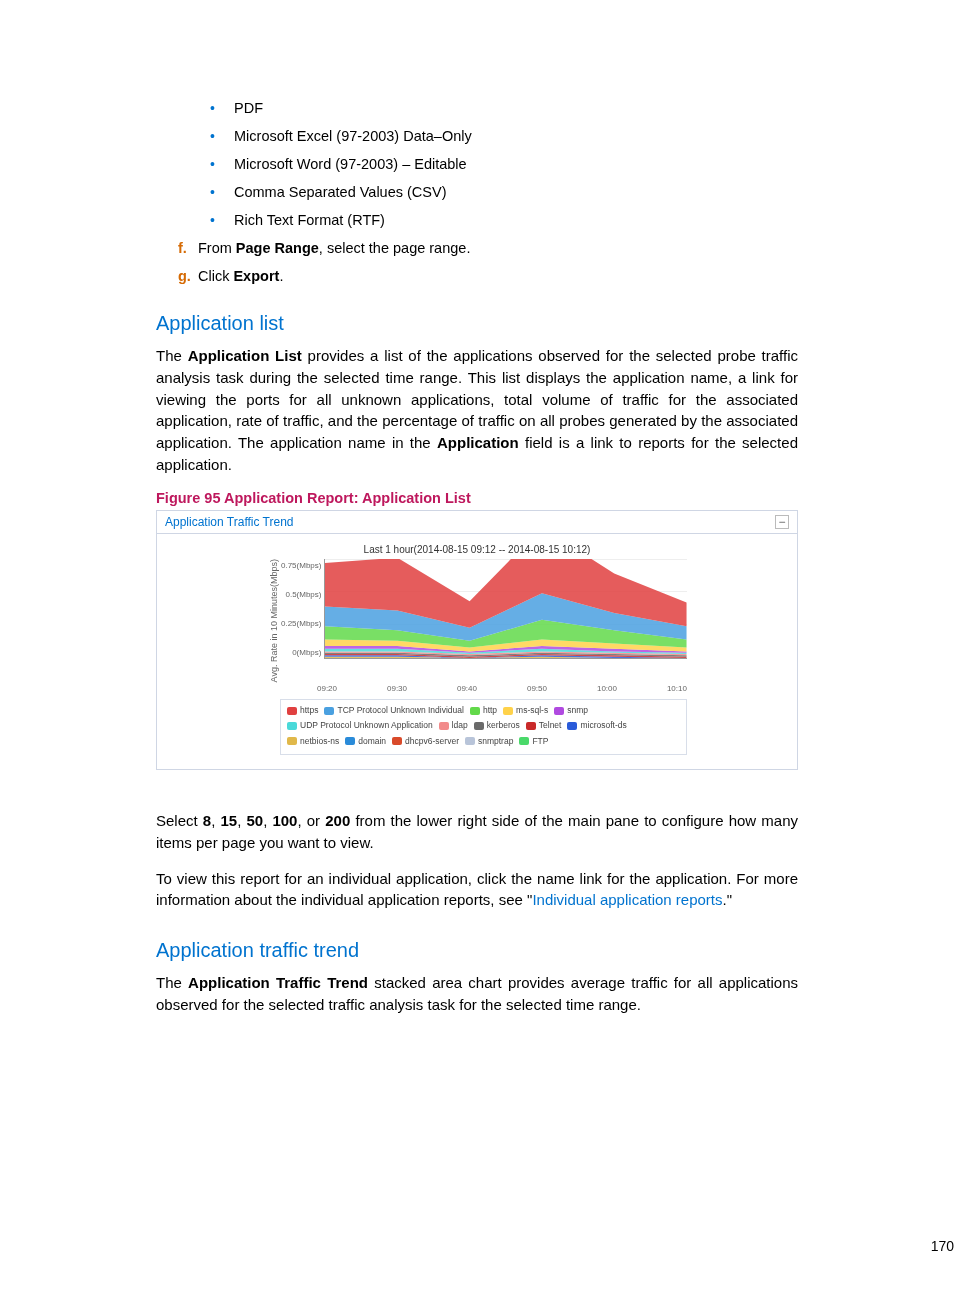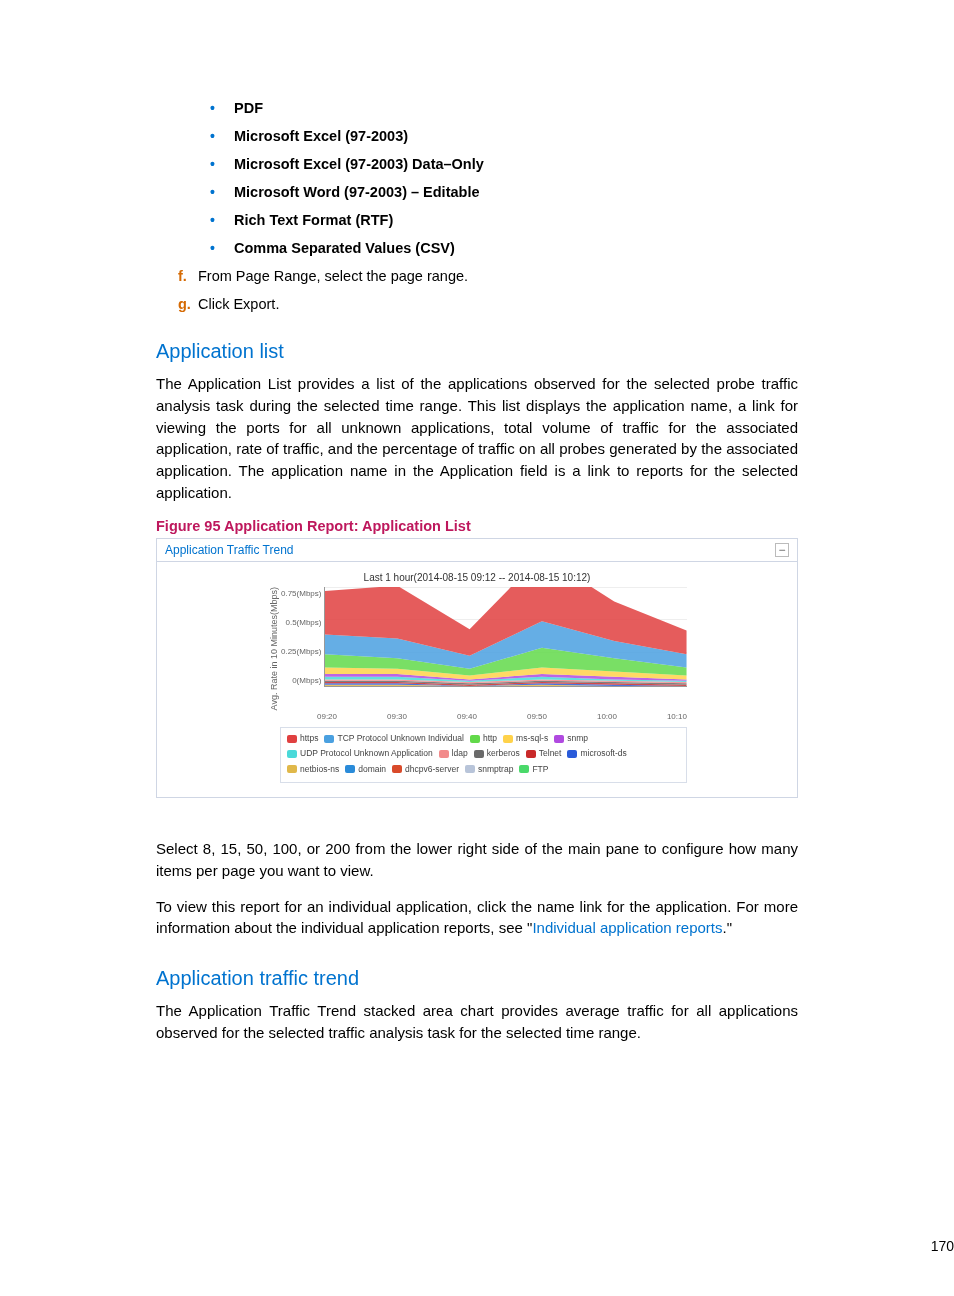--- a/index.html
+++ b/index.html
@@ -12,21 +12,21 @@
     position: relative;
   }
   .content {
     padding: 100px 156px 0 156px;
   }
   .bullet-list { list-style: none; padding-left: 78px; }
   .bullet-list li {
     position: relative;
     margin-bottom: 12px;
     font-size: 14.5px;
-    font-weight: bold;
+    font-weight: normal;
   }
   .bullet-list li::before {
     content: "•";
     color: #0073cf;
     position: absolute;
     left: -24px;
     font-size: 14px;
   }
   .lettered { list-style: none; padding-left: 42px; margin-top: 8px; }
   .lettered li {
@@ -34,21 +34,21 @@
     font-size: 14.5px;
     margin-bottom: 12px;
     font-weight: normal;
   }
   .lettered li .letter {
     position: absolute;
     left: -20px;
     color: #d56a04;
     font-weight: bold;
   }
-  .bolded { font-weight: normal; }
+  .bolded { font-weight: bold; }
   h2.section {
     color: #0073cf;
     font-weight: normal;
     font-size: 20px;
     margin-top: 28px;
     margin-bottom: 10px;
   }
   p.body {
     font-size: 15px;
     line-height: 1.45;
@@ -140,25 +140,24 @@
     display: inline-block;
   }
 </style>
 </head>
 <body>
 
 <div class="content">
 
   <ul class="bullet-list" id="format-list">
       <li>PDF</li>
-      <li>Microsoft Excel (97-2003)</li>
       <li>Microsoft Excel (97-2003) Data–Only</li>
       <li>Microsoft Word (97-2003) – Editable</li>
+      <li>Comma Separated Values (CSV)</li>
       <li>Rich Text Format (RTF)</li>
-      <li>Comma Separated Values (CSV)</li>
     </ul>
 
   <ul class="lettered">
     <li>
       <span class="letter">f.</span>
       <span>From </span><span class="bolded">Page Range</span><span>, select the page range.</span>
     </li>
     <li>
       <span class="letter">g.</span>
       <span>Click </span><span class="bolded">Export</span><span>.</span>

